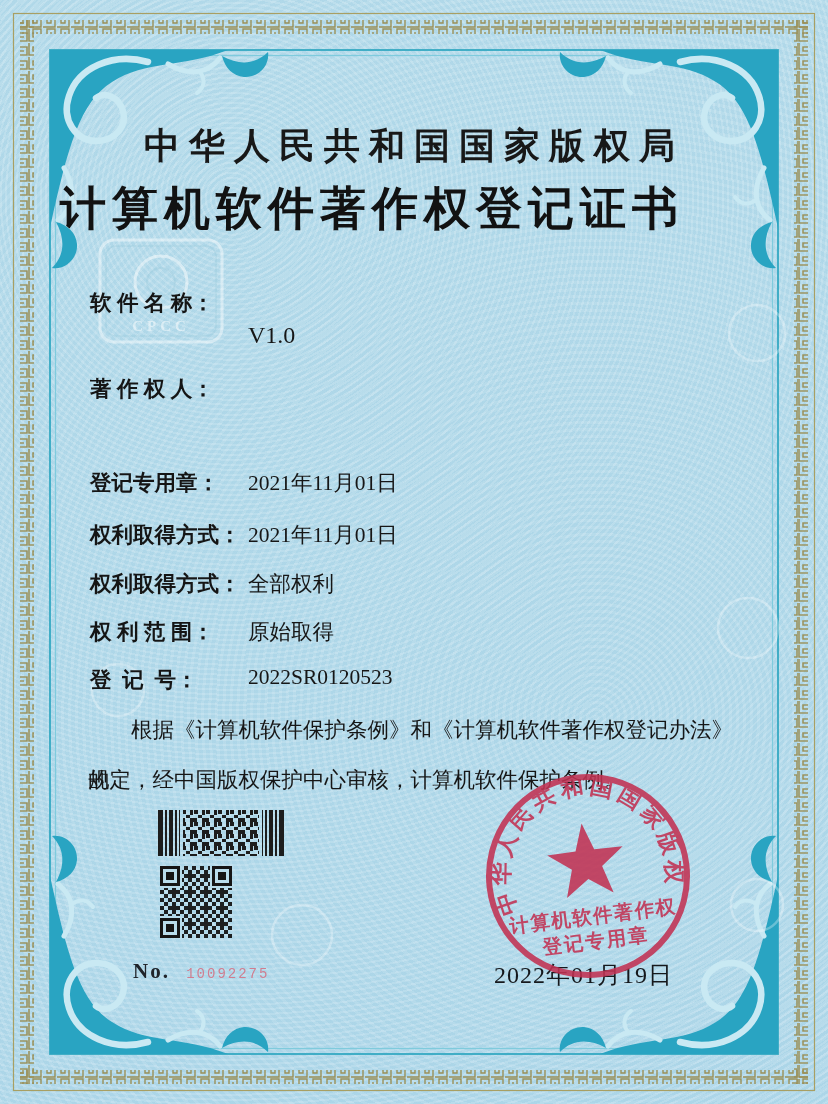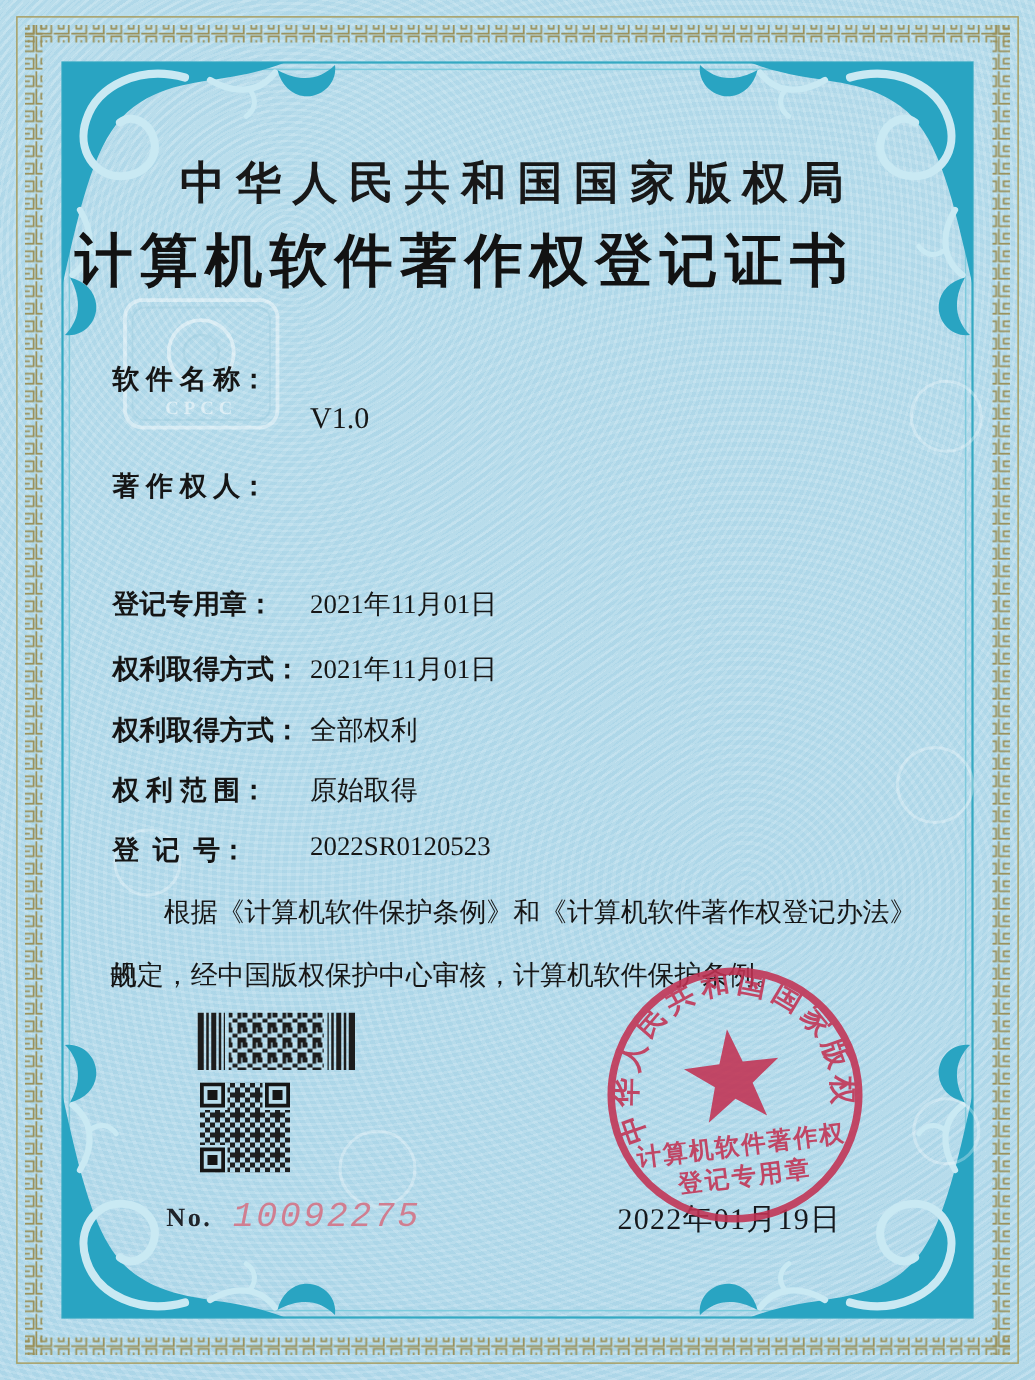--- a/index.html
+++ b/index.html
@@ -36,21 +36,21 @@
   .f-dev{top:468px;}
   .f-pub{top:520px;}
   .f-acq{top:569px;}
   .f-scope{top:617px;}
   .f-reg{top:665px;}
   .statement{position:absolute;left:88px;width:662px;font-size:21.5px;line-height:50px;color:#161616;}
   .st1{top:705px;text-indent:2em;}
   .st2{top:755px;}
   .serial{position:absolute;left:133px;top:959px;font-size:21px;letter-spacing:1px;}
   .serial .no-lbl{font-weight:bold;color:#20242a;letter-spacing:2px;}
-  .serial .no-val{color:#d07e90;font-family:"Liberation Mono","DejaVu Sans Mono",monospace;font-size:28px;letter-spacing:2px;margin-left:10px;font-style:italic;}
+  .serial .no-val{color:#d07e90;font-family:"Liberation Mono","DejaVu Sans Mono",monospace;font-size:14px;letter-spacing:2px;margin-left:10px;}
   .issue-date{position:absolute;left:494px;top:959px;font-size:24px;letter-spacing:1px;color:#15181c;}
   .barcode{position:absolute;left:158px;top:810px;}
   .qrcode{position:absolute;left:160px;top:866px;}
   .seal{position:absolute;left:482px;top:770px;width:212px;height:212px;opacity:.88;}
 </style>
 </head>
 <body>
 
 <div class="page">
 

